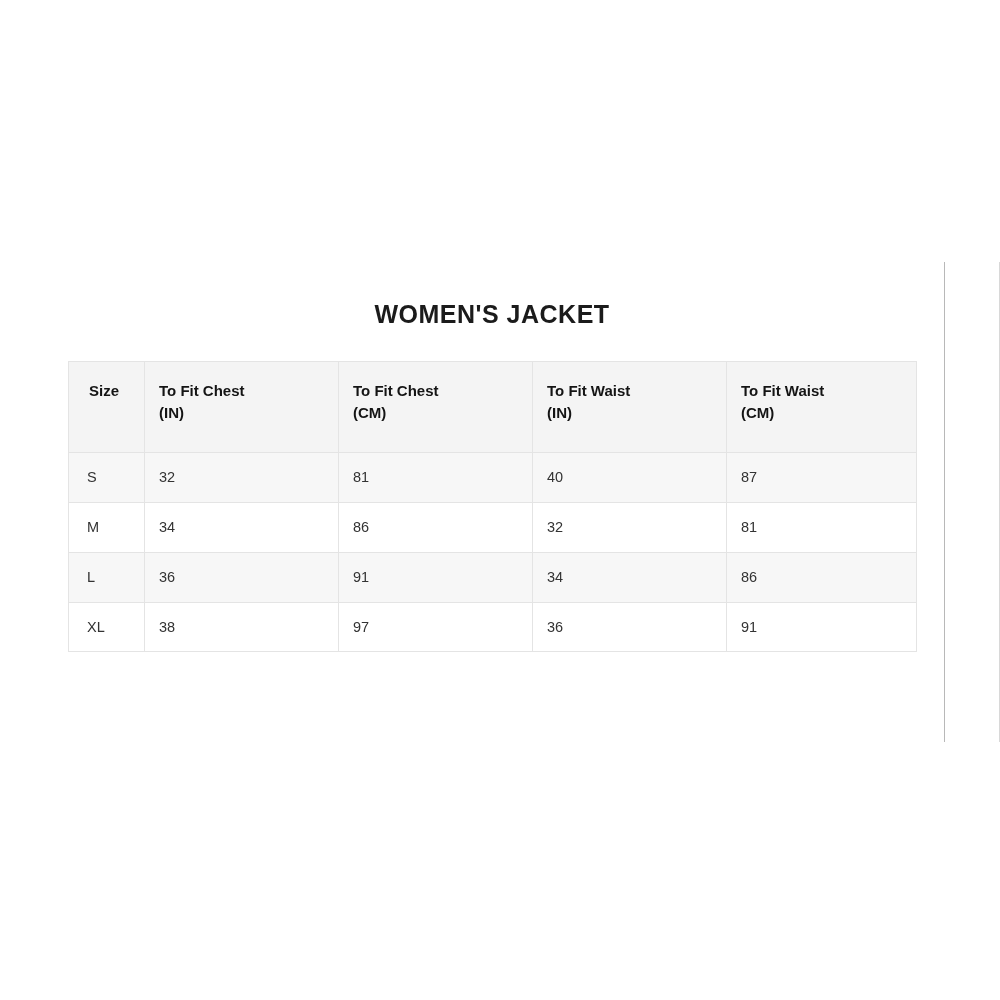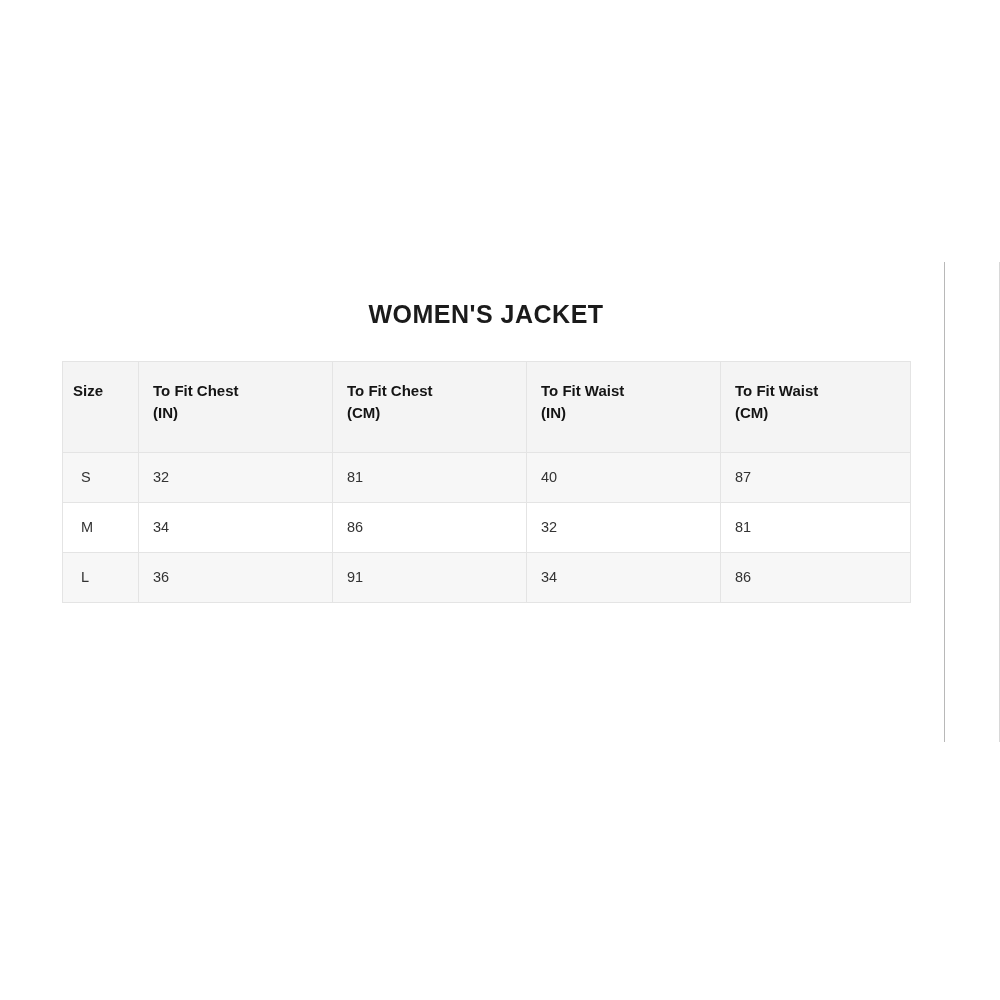--- a/index.html
+++ b/index.html
@@ -28,21 +28,21 @@
     position: absolute;
     left: 999px;
     top: 262px;
     width: 1px;
     height: 480px;
     background: #d8d8d8;
   }
 
   .sheet {
     position: absolute;
-    left: 62px;
+    left: 68px;
     top: 300px;
     width: 848px;
   }
 
   .chart-title {
     text-align: center;
     font-size: 25px;
     font-weight: 700;
     letter-spacing: 0.5px;
     color: #1b1b1b;
@@ -70,21 +70,21 @@
     text-align: left;
     vertical-align: top;
     padding: 18px 14px 20px 14px;
     border: 1px solid #e4e4e4;
     color: #141414;
     font-size: 15px;
     line-height: 1.45;
     height: 52px;
   }
   table.size-chart thead th.size-col {
-    padding-left: 10px;
+    padding-left: 20px;
   }
 
   table.size-chart tbody td {
     padding: 15px 14px;
     border: 1px solid #e4e4e4;
     vertical-align: middle;
     line-height: 1.3;
     font-size: 14.5px;
     color: #333333;
     height: 18px;
@@ -156,15 +156,22 @@
         <td>32</td>
         <td>81</td>
       </tr>
       <tr class="odd">
         <td class="size-col">L</td>
         <td>36</td>
         <td>91</td>
         <td>34</td>
         <td>86</td>
       </tr>
+      <tr class="even">
+        <td class="size-col">XL</td>
+        <td>38</td>
+        <td>97</td>
+        <td>36</td>
+        <td>91</td>
+      </tr>
     </tbody>
   </table>
 </div>
 
 </body></html>

